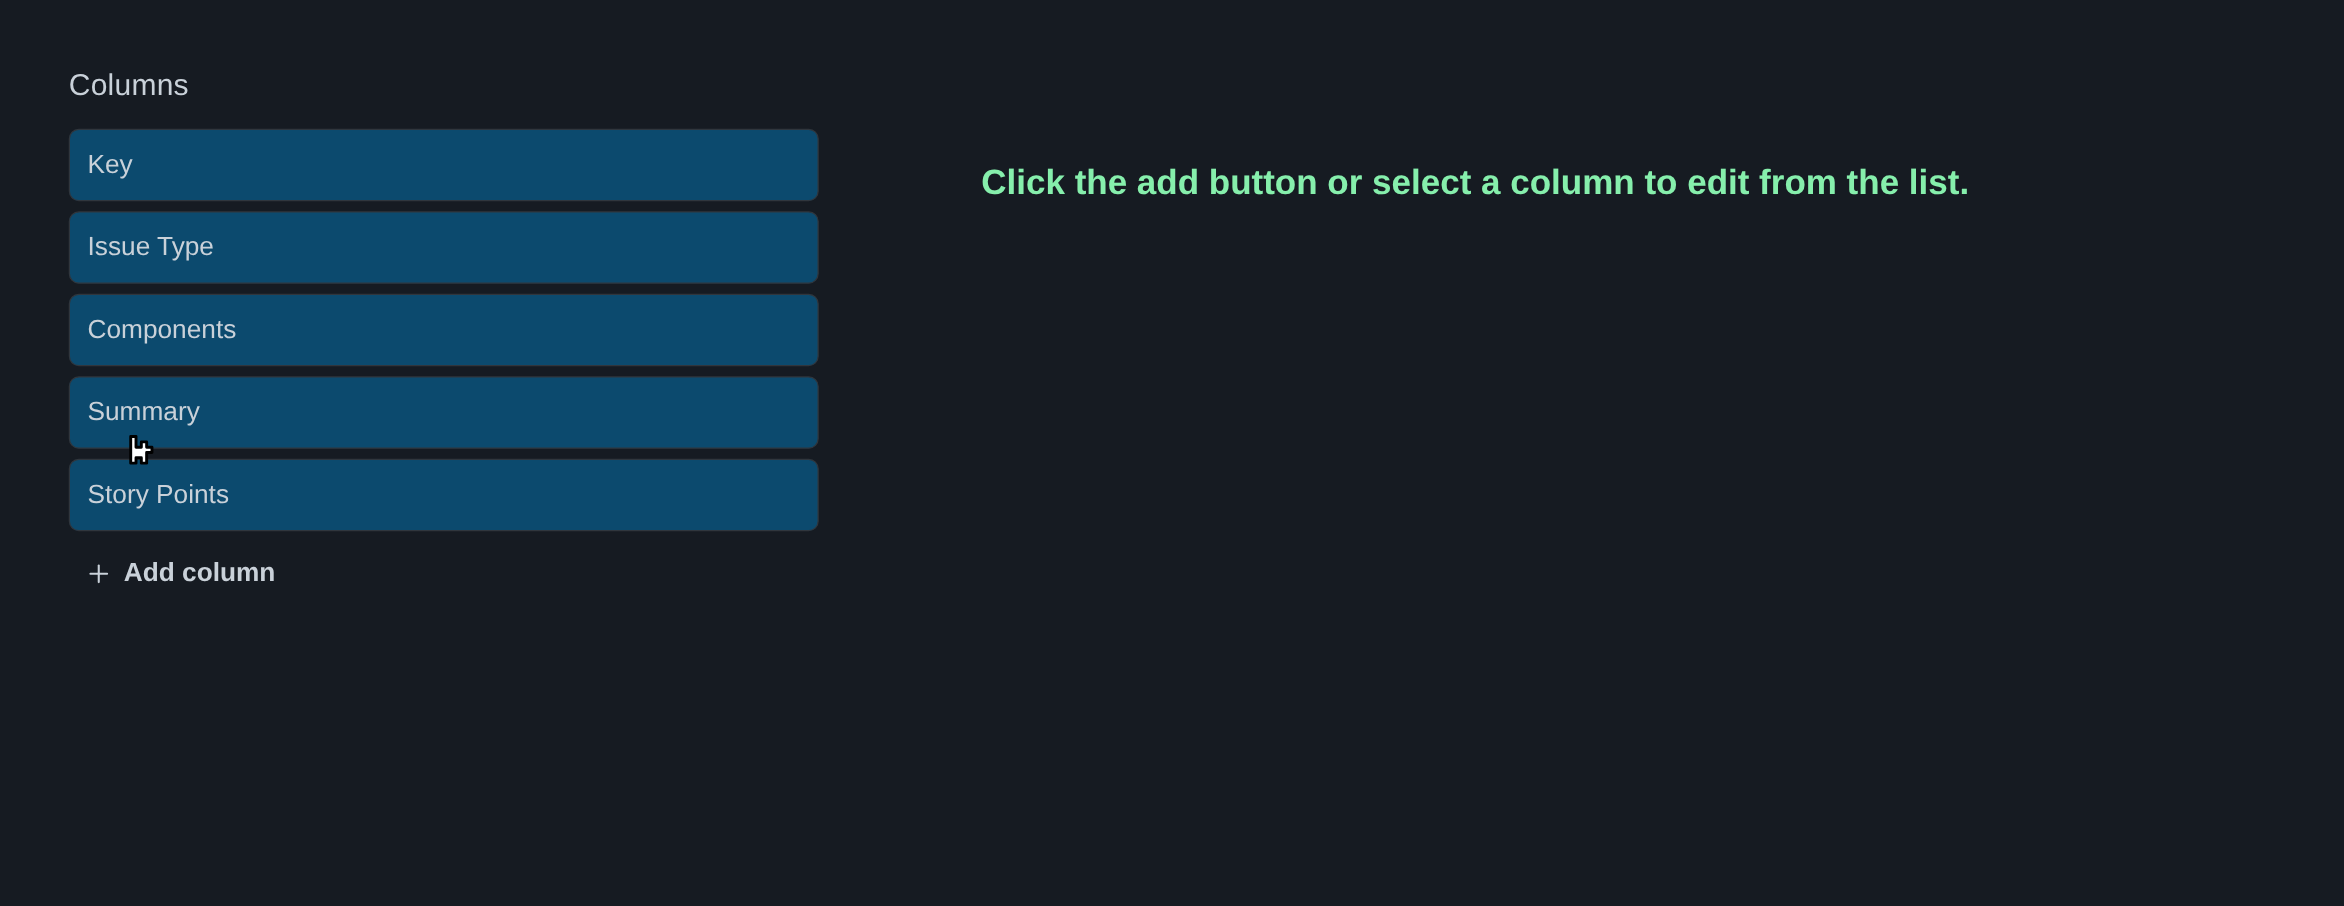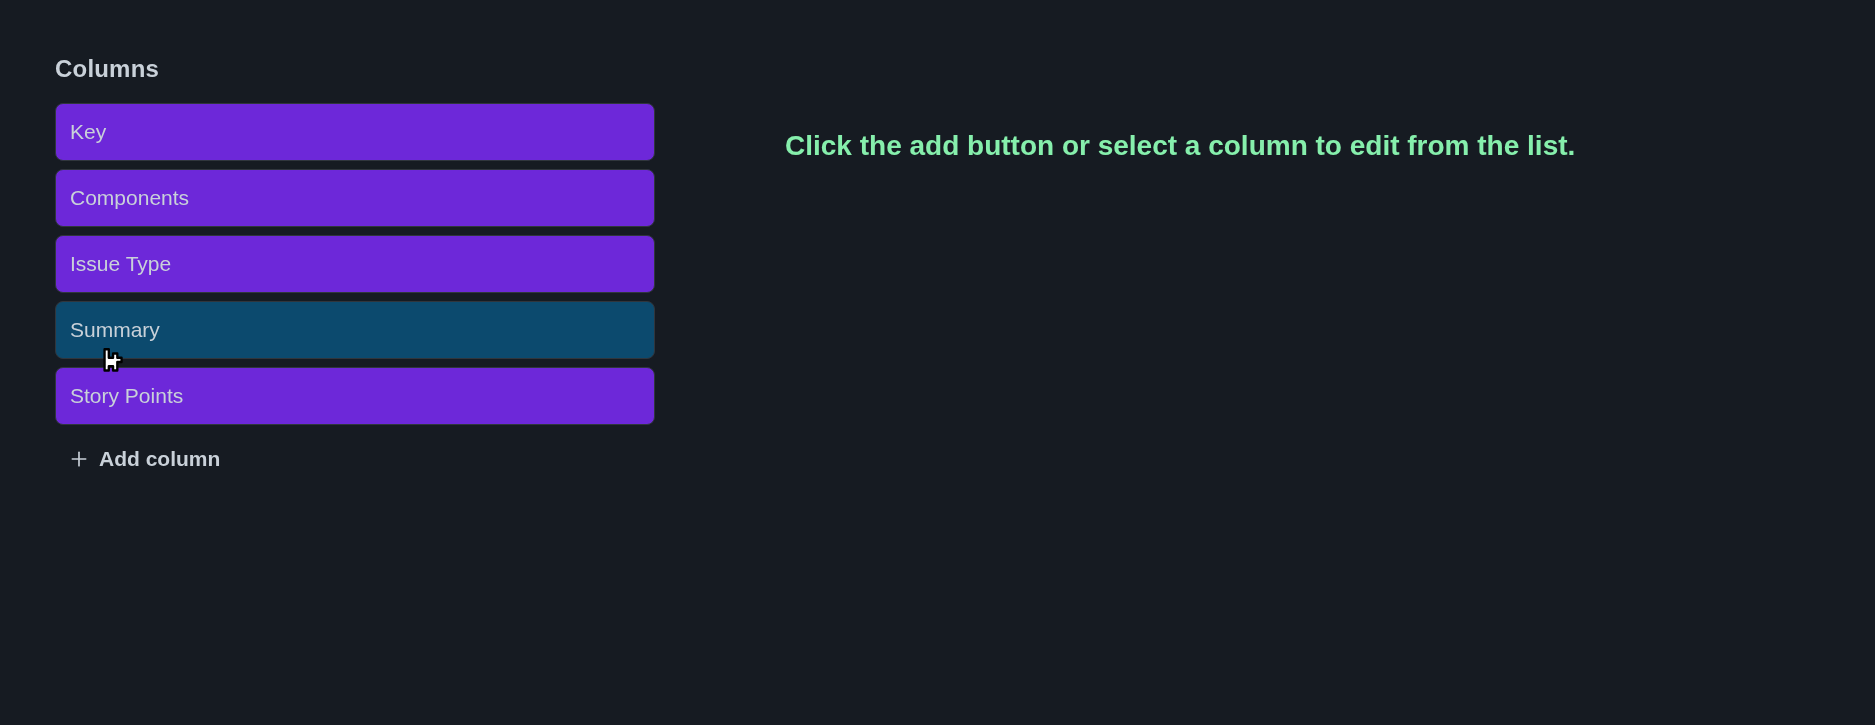--- a/index.html
+++ b/index.html
@@ -24,33 +24,33 @@
     }
 
     .columns-panel {
       width: 600px;
       flex-shrink: 0;
     }
 
     .columns-heading {
       color: #c9d1d9;
       font-size: 24px;
-      font-weight: 700;
+      font-weight: 400;
       margin-bottom: 20px;
       letter-spacing: 0.2px;
     }
 
     .column-list {
       display: flex;
       flex-direction: column;
       gap: 8px;
     }
 
     .column-item {
-      background-color: #6d28d9;
+      background-color: #0c4a6e;
       border: 1px solid #30363d;
       border-radius: 8px;
       padding: 16px 14px;
       color: #c9d1d9;
       font-size: 21px;
       font-weight: 400;
       cursor: pointer;
       transition: background-color 0.1s;
     }
 
@@ -113,24 +113,24 @@
 <body>
 
 <div class="container">
   <div class="columns-panel">
     <h2 class="columns-heading">Columns</h2>
     <div class="column-list">
       <div class="column-item">
         <span>Key</span>
       </div>
       <div class="column-item">
-        <span>Components</span>
+        <span>Issue Type</span>
       </div>
       <div class="column-item">
-        <span>Issue Type</span>
+        <span>Components</span>
       </div>
       <div class="column-item hovered">
         <span>Summary</span>
       </div>
       <div class="column-item">
         <span>Story Points</span>
       </div>
     </div>
     <button class="add-column-button">
       <span class="plus-icon">

